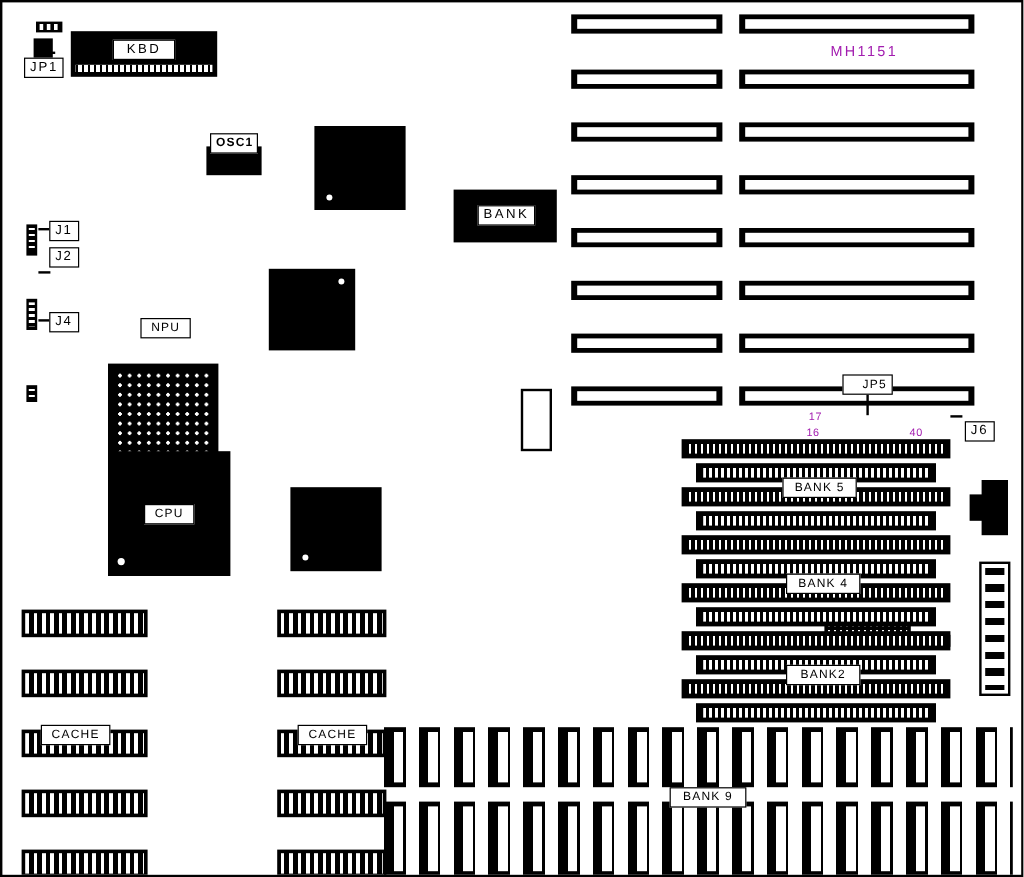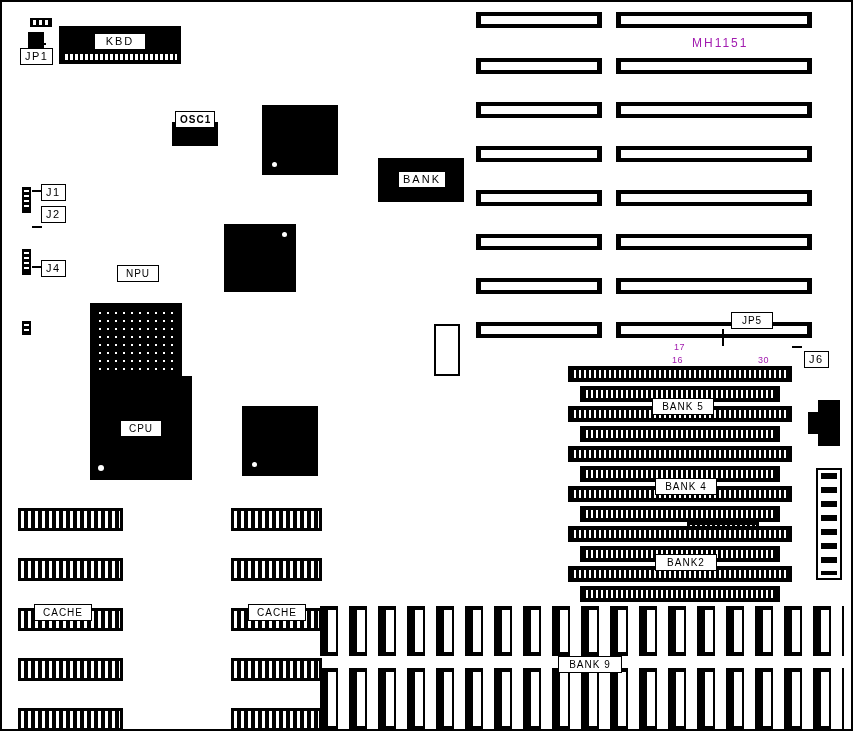--- a/index.html
+++ b/index.html
@@ -227,25 +227,25 @@
       <div class="inner"></div>
     </div>
   <div class="abs slot" style="left:614px;top:320px;width:196px;height:16px;">
       <div class="inner"></div>
     </div>
 
   <div class="abs hdr-pins" style="left:685px;top:344px;width:72px;height:18px;">
     <div class="row" style="top:3px;"></div>
     <div class="row" style="top:10px;"></div>
   </div>
-  <div class="abs lbl-on-black" style="left:729px;top:310px;width:42px;font-size:10px;letter-spacing:1px;">JP5</div>
+  <div class="abs lbl-on-black" style="left:700px;top:310px;width:42px;font-size:10px;letter-spacing:1px;text-align:right;">JP5</div>
   <div class="abs" style="left:720px;top:327px;width:2px;height:17px;background:#000;"></div>
   <div class="abs lbl-plain tiny" style="left:672px;top:340px;">17</div>
   <div class="abs lbl-plain tiny" style="left:670px;top:353px;">16</div>
-  <div class="abs lbl-plain tiny" style="left:756px;top:353px;">30</div>
+  <div class="abs lbl-plain tiny" style="left:756px;top:353px;">40</div>
 
   <div class="abs pins" style="left:764px;top:340px;width:26px;height:10px;">
     <div class="abs" style="left:2px;right:2px;top:2px;bottom:2px;
         background-image:repeating-linear-gradient(to right,#fff 0 2px,transparent 2px 5px);"></div>
   </div>
   <div class="abs" style="left:790px;top:344px;width:10px;height:2px;background:#000;"></div>
   <div class="abs tag" style="left:802px;top:349px;">J6</div>
 
   <div class="abs" style="left:566px;top:364px;width:224px;height:240px;">
     <div class="abs simm" style="left:0;top:0;width:224px;height:16px;">

